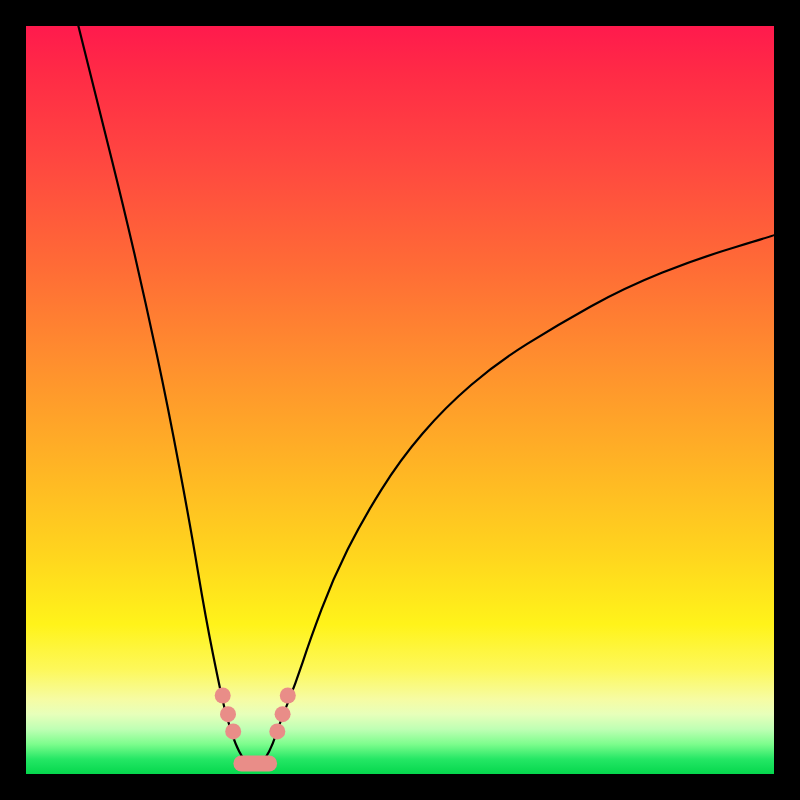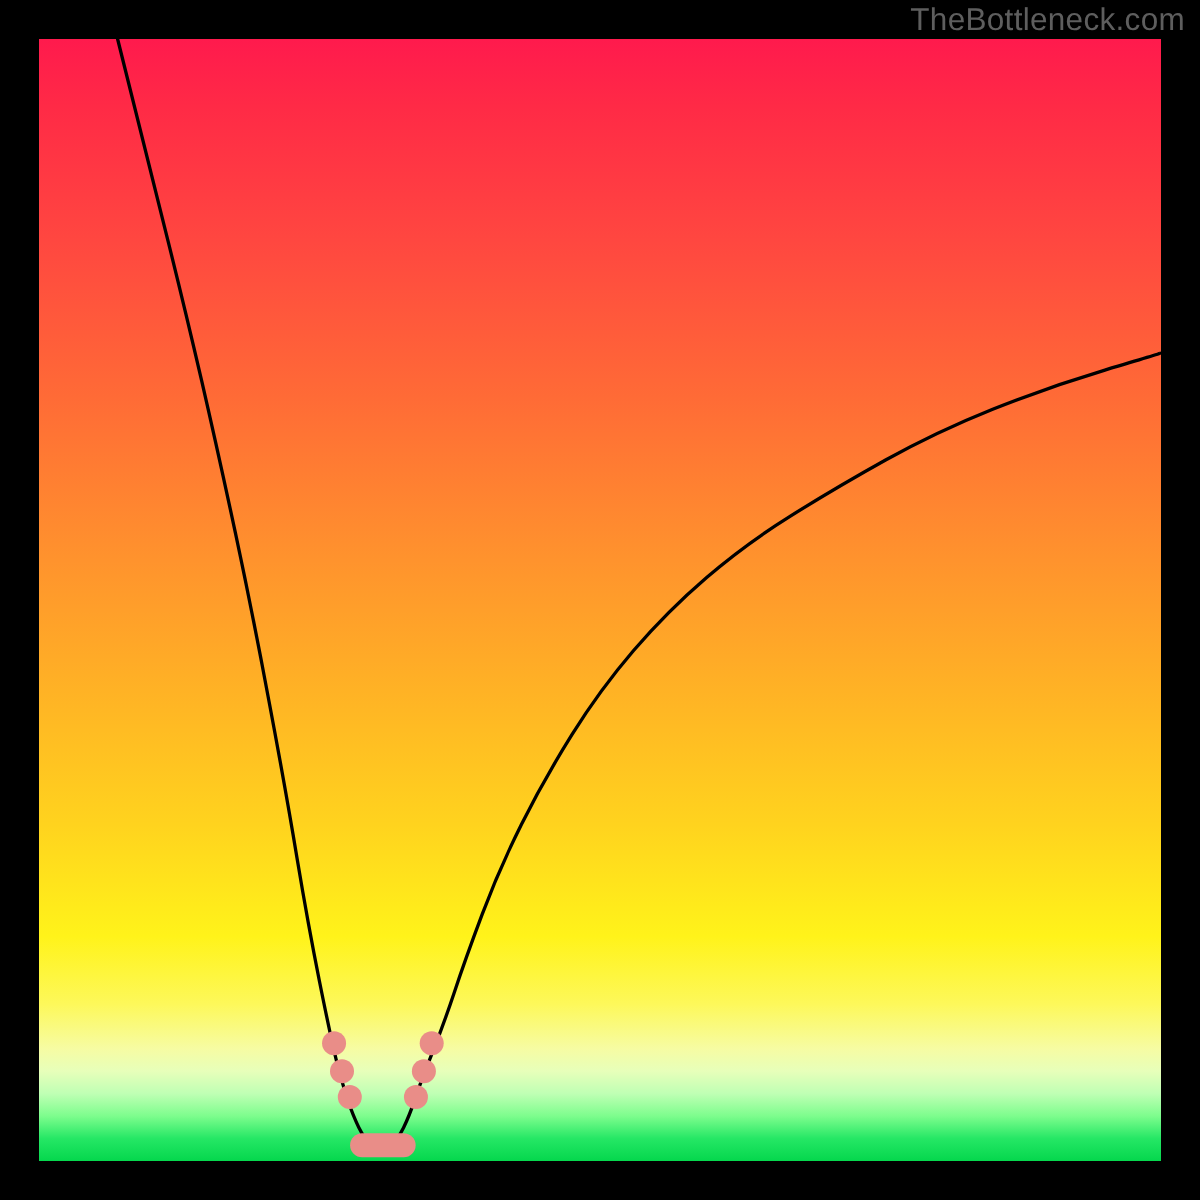--- a/index.html
+++ b/index.html
@@ -89,15 +89,14 @@
           <circle cx="202.0" cy="688.2" r="8" class="marker"></circle>
           <circle cx="207.2" cy="705.4" r="8" class="marker"></circle>
           <circle cx="251.3" cy="705.4" r="8" class="marker"></circle>
           <circle cx="256.6" cy="688.2" r="8" class="marker"></circle>
           <circle cx="261.8" cy="669.5" r="8" class="marker"></circle>
         </g>
     </svg>
 
   </div>
 
-  <div class="watermark">TheBottleneck.com</div>
 
 </div>
 
 </body></html>

